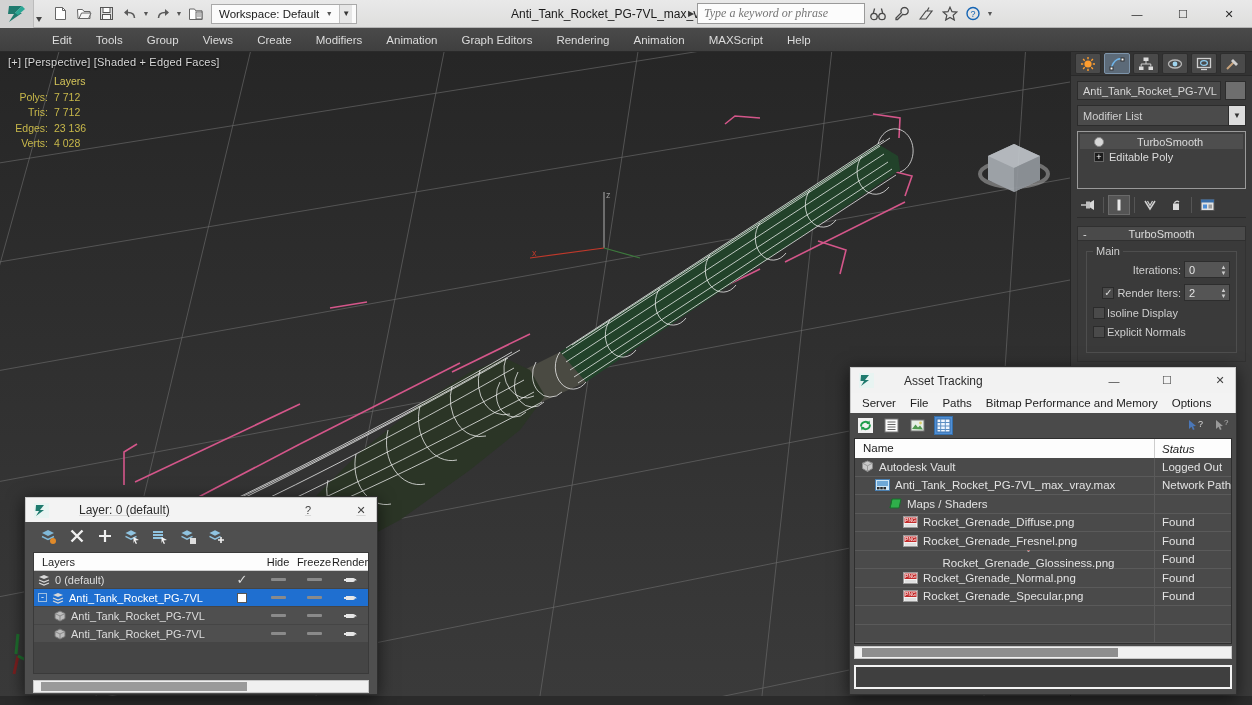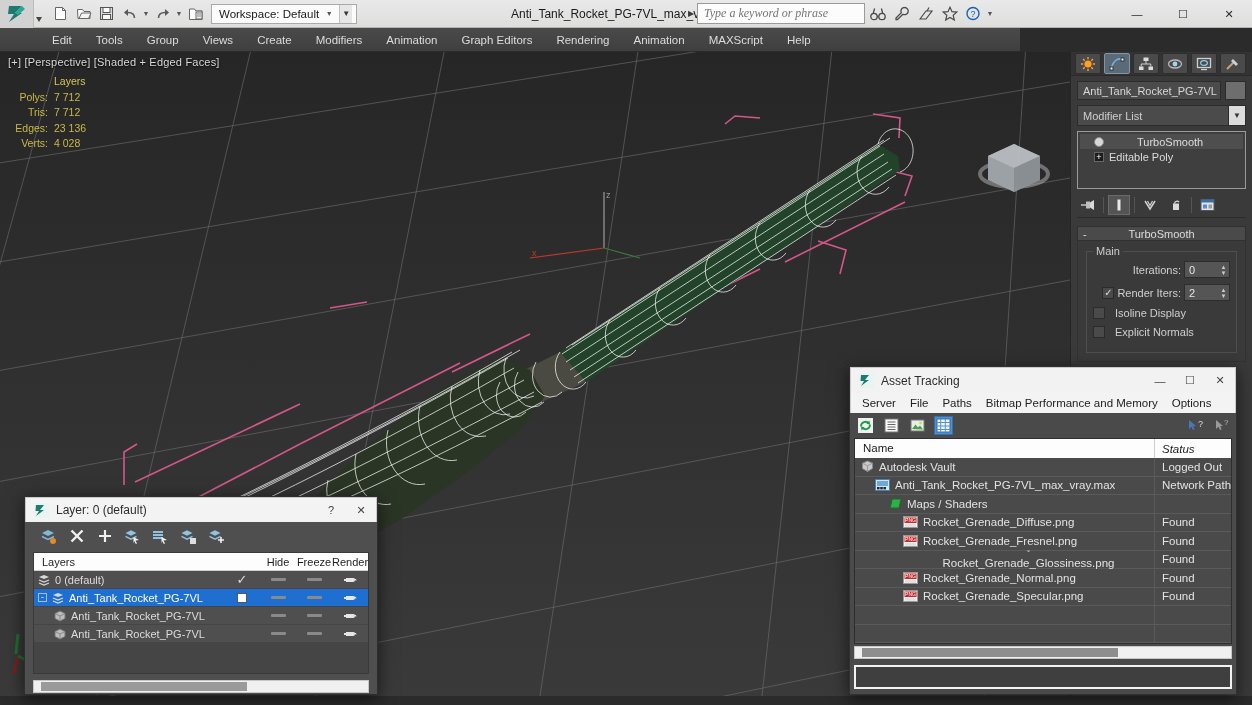--- a/index.html
+++ b/index.html
@@ -52,21 +52,21 @@
   .searchbox input{
     border:0; outline:0; background:transparent; width:100%;
     font-family:"Liberation Serif", serif; font-style:italic; font-size:12px; color:#8a8a8a;
   }
   .ticon{ width:23px;height:21px;display:flex;align-items:center;justify-content:center;cursor:default;}
   .wbtns{ position:absolute; right:0; top:0; display:flex; height:28px; }
   .wbtn{ width:46px; height:28px; display:flex; align-items:center; justify-content:center; color:#2a2a2a; }
 
   
   .menubar{
-    position:absolute; left:0; top:28px; width:1020px; height:24px;
+    position:absolute; left:0; top:28px; width:1252px; height:24px;
     background:linear-gradient(#4a4a4a,#3f3f3f);
     border-bottom:1px solid #2a2a2a;
     display:flex; align-items:center; padding-left:40px;
   }
   .menubar .mi{
     padding:0 12px; height:24px; line-height:24px; color:#dcdcdc; font-size:11.5px; cursor:default;
   }
 
   
   .viewport{
@@ -142,34 +142,34 @@
   .ro-head .mn{ position:absolute; left:5px; font-size:11px; }
   .ro-body{ border:1px solid #323232; border-top:0; padding:6px 8px 8px 8px; }
   .grp{ border:1px solid #4e4e4e; margin-top:4px; padding:9px 6px 7px 6px; position:relative; }
   .grp .gl{ position:absolute; top:-7px; left:6px; background:#3a3a3a; padding:0 3px; font-size:11px; color:#cfcfcf;}
   .prow{ display:flex; align-items:center; justify-content:flex-end; gap:3px; margin-bottom:6px; }
   .plabel{ font-size:11px; color:#cfcfcf; }
   .spin{ width:46px; height:17px; background:#555; border:1px solid #2d2d2d; display:flex; align-items:center; }
   .spin .v{ flex:1; padding-left:4px; color:#e4e4e4; font-size:11px; }
   .spin .arrows{ width:11px; height:15px; display:flex; flex-direction:column; justify-content:center; align-items:center; color:#ccc; font-size:6px; line-height:6px;}
   .cb{ width:12px;height:12px; background:#4a4a4a; border:1px solid #2b2b2b; display:flex;align-items:center;justify-content:center; color:#ddd; font-size:10px; }
-  .crow{ display:flex; align-items:center; gap:10px; margin-bottom:7px; }
+  .crow{ display:flex; align-items:center; gap:2px; margin-bottom:7px; }
 
   
   .dlg{ position:absolute; background:#4a4a4a; box-shadow:0 4px 16px rgba(0,0,0,.6); }
   .dlg-tb{
     height:26px; background:#f2f2f2; display:flex; align-items:center; padding-left:8px;
-    border:1px solid #c9c9c9; border-bottom:0;
+    border:1px solid #c9c9c9; border-bottom:0;gap:23px;
   }
   .dlg-tb .ttl{ color:#2c2c2c; font-size:12px; margin-left:7px; flex:1; }
   .dlg-wb{ width:30px; height:26px; display:flex; align-items:center; justify-content:center; color:#444; }
 
   
   #layerDlg{ left:24px; top:496px; width:354px; height:199px; background:#4f4f4f; border:1px solid #2e2e2e;}
-  #layerDlg .dlg-tb{ background:#f3f3f3; height:25px; }
+  #layerDlg .dlg-tb{ background:#f3f3f3; height:25px;text-decoration:underline; }
   .lay-tools{ height:28px; display:flex; align-items:center; gap:9px; padding-left:14px; background:#4f4f4f; }
   .lay-tool{ width:19px;height:19px; display:flex;align-items:center;justify-content:center;}
   .lay-grid{ margin:2px 8px 0 8px; background:#4f4f4f; border:1px solid #3a3a3a; }
   .lay-hdr{ height:18px; background:#fdfdfd; color:#1e1e1e; display:flex; align-items:center; font-size:11px; border-bottom:1px solid #cfcfcf;}
   .lay-hdr .c1{ flex:1; padding-left:8px; }
   .lay-hdr .c{ width:36px; text-align:center; }
   .lay-row{ height:18px; display:flex; align-items:center; font-size:11px; color:#dcdcdc; border-bottom:1px solid #454545;}
   .lay-row.sel{ background:#1f6fd0; color:#fff; }
   .lay-row .c1{ flex:1; display:flex; align-items:center; gap:5px; overflow:hidden; white-space:nowrap;}
   .lay-row .c{ width:36px; display:flex; align-items:center; justify-content:center; }

